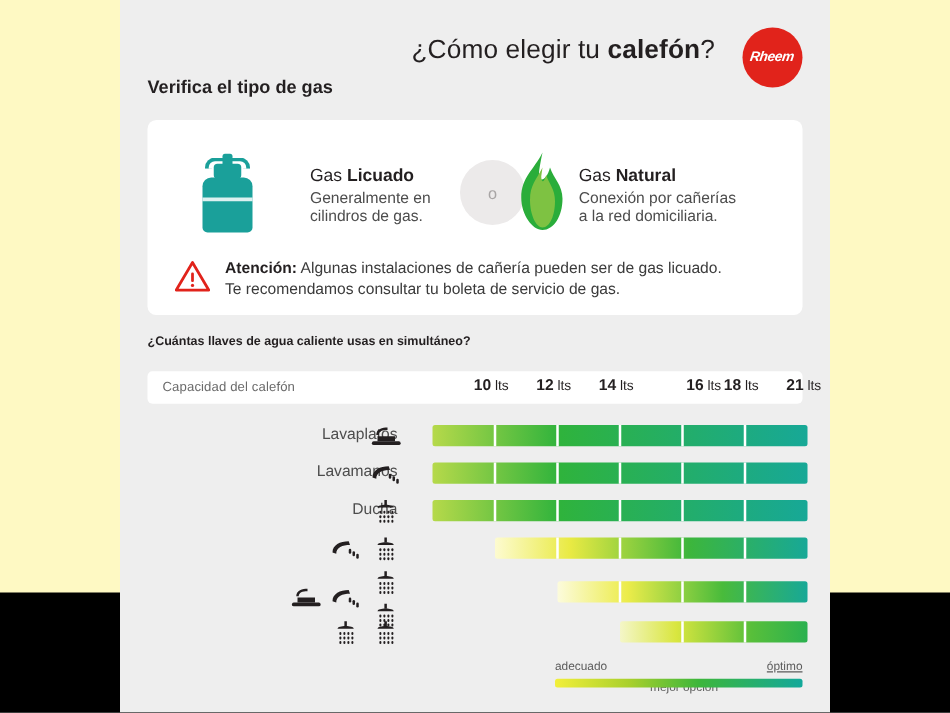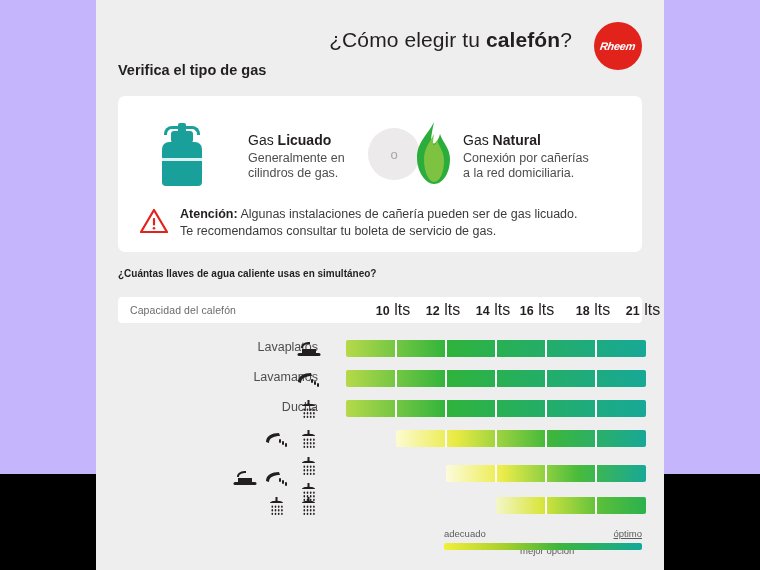--- a/index.html
+++ b/index.html
@@ -5,21 +5,21 @@
   * { box-sizing: border-box; margin: 0; padding: 0; }
   html, body {
     width: 760px; height: 570px;
     background: #000;
     font-family: "Liberation Sans", sans-serif;
     overflow: hidden;
   }
   #stage {
     position: relative;
     width: 760px; height: 474px;
-    background: #c4b5fd;
+    background: #fef9c3;
   }
   #page {
     position: absolute;
     left: 96px; top: 0;
     width: 568px; height: 570px;
     background: #eeeeee;
   }
 
   
   .header {
@@ -187,21 +187,21 @@
   }
   .cap-head {
     position: absolute;
     top: 4px;
     font-size: 12.5px;
     color: #231f20;
     font-weight: bold;
     text-align: center;
     width: 50px;
   }
-  .cap-head .unit { font-weight: normal; font-size: 16px; }
+  .cap-head .unit { font-weight: normal; font-size: 11px; }
 
   
   .rows { position: absolute; left: 0; top: 332px; width: 568px; height: 200px; }
   .row { position: absolute; left: 0; width: 568px; height: 24px; }
   .row-label {
     position: absolute;
     right: 0; top: 3px;
     width: 160px;
     text-align: right;
     font-size: 12.5px;
@@ -322,21 +322,21 @@
     </div>
 
     <div class="section-heading" id="h-keys">¿Cuántas llaves de agua caliente usas en simultáneo?</div>
 
     <div class="cap-bar">
       <div class="cap-label">Capacidad del calefón</div>
       <div id="cap-heads">
           <div class="cap-head" style="left: 250px;"><span>10</span><span class="unit"> lts</span></div>
           <div class="cap-head" style="left: 300px;"><span>12</span><span class="unit"> lts</span></div>
           <div class="cap-head" style="left: 350px;"><span>14</span><span class="unit"> lts</span></div>
-          <div class="cap-head" style="left: 394px; text-align: center;"><span>16</span><span class="unit"> lts</span></div>
+          <div class="cap-head" style="left: 420px; text-align: center;"><span>16</span><span class="unit"> lts</span></div>
           <div class="cap-head" style="left: 450px;"><span>18</span><span class="unit"> lts</span></div>
           <div class="cap-head" style="left: 500px;"><span>21</span><span class="unit"> lts</span></div>
         </div>
     </div>
 
     <div class="rows" id="rows">
         <div class="row" style="top: 5px;">
           <div class="row-label" style="right: 340px;">Lavaplatos</div>
           <div class="row-icons" style="left: 200px;">
             <span class="icon-slot" style="left: 0px; top: 2px;"><svg width="26" height="22" viewBox="0 0 26 22">

